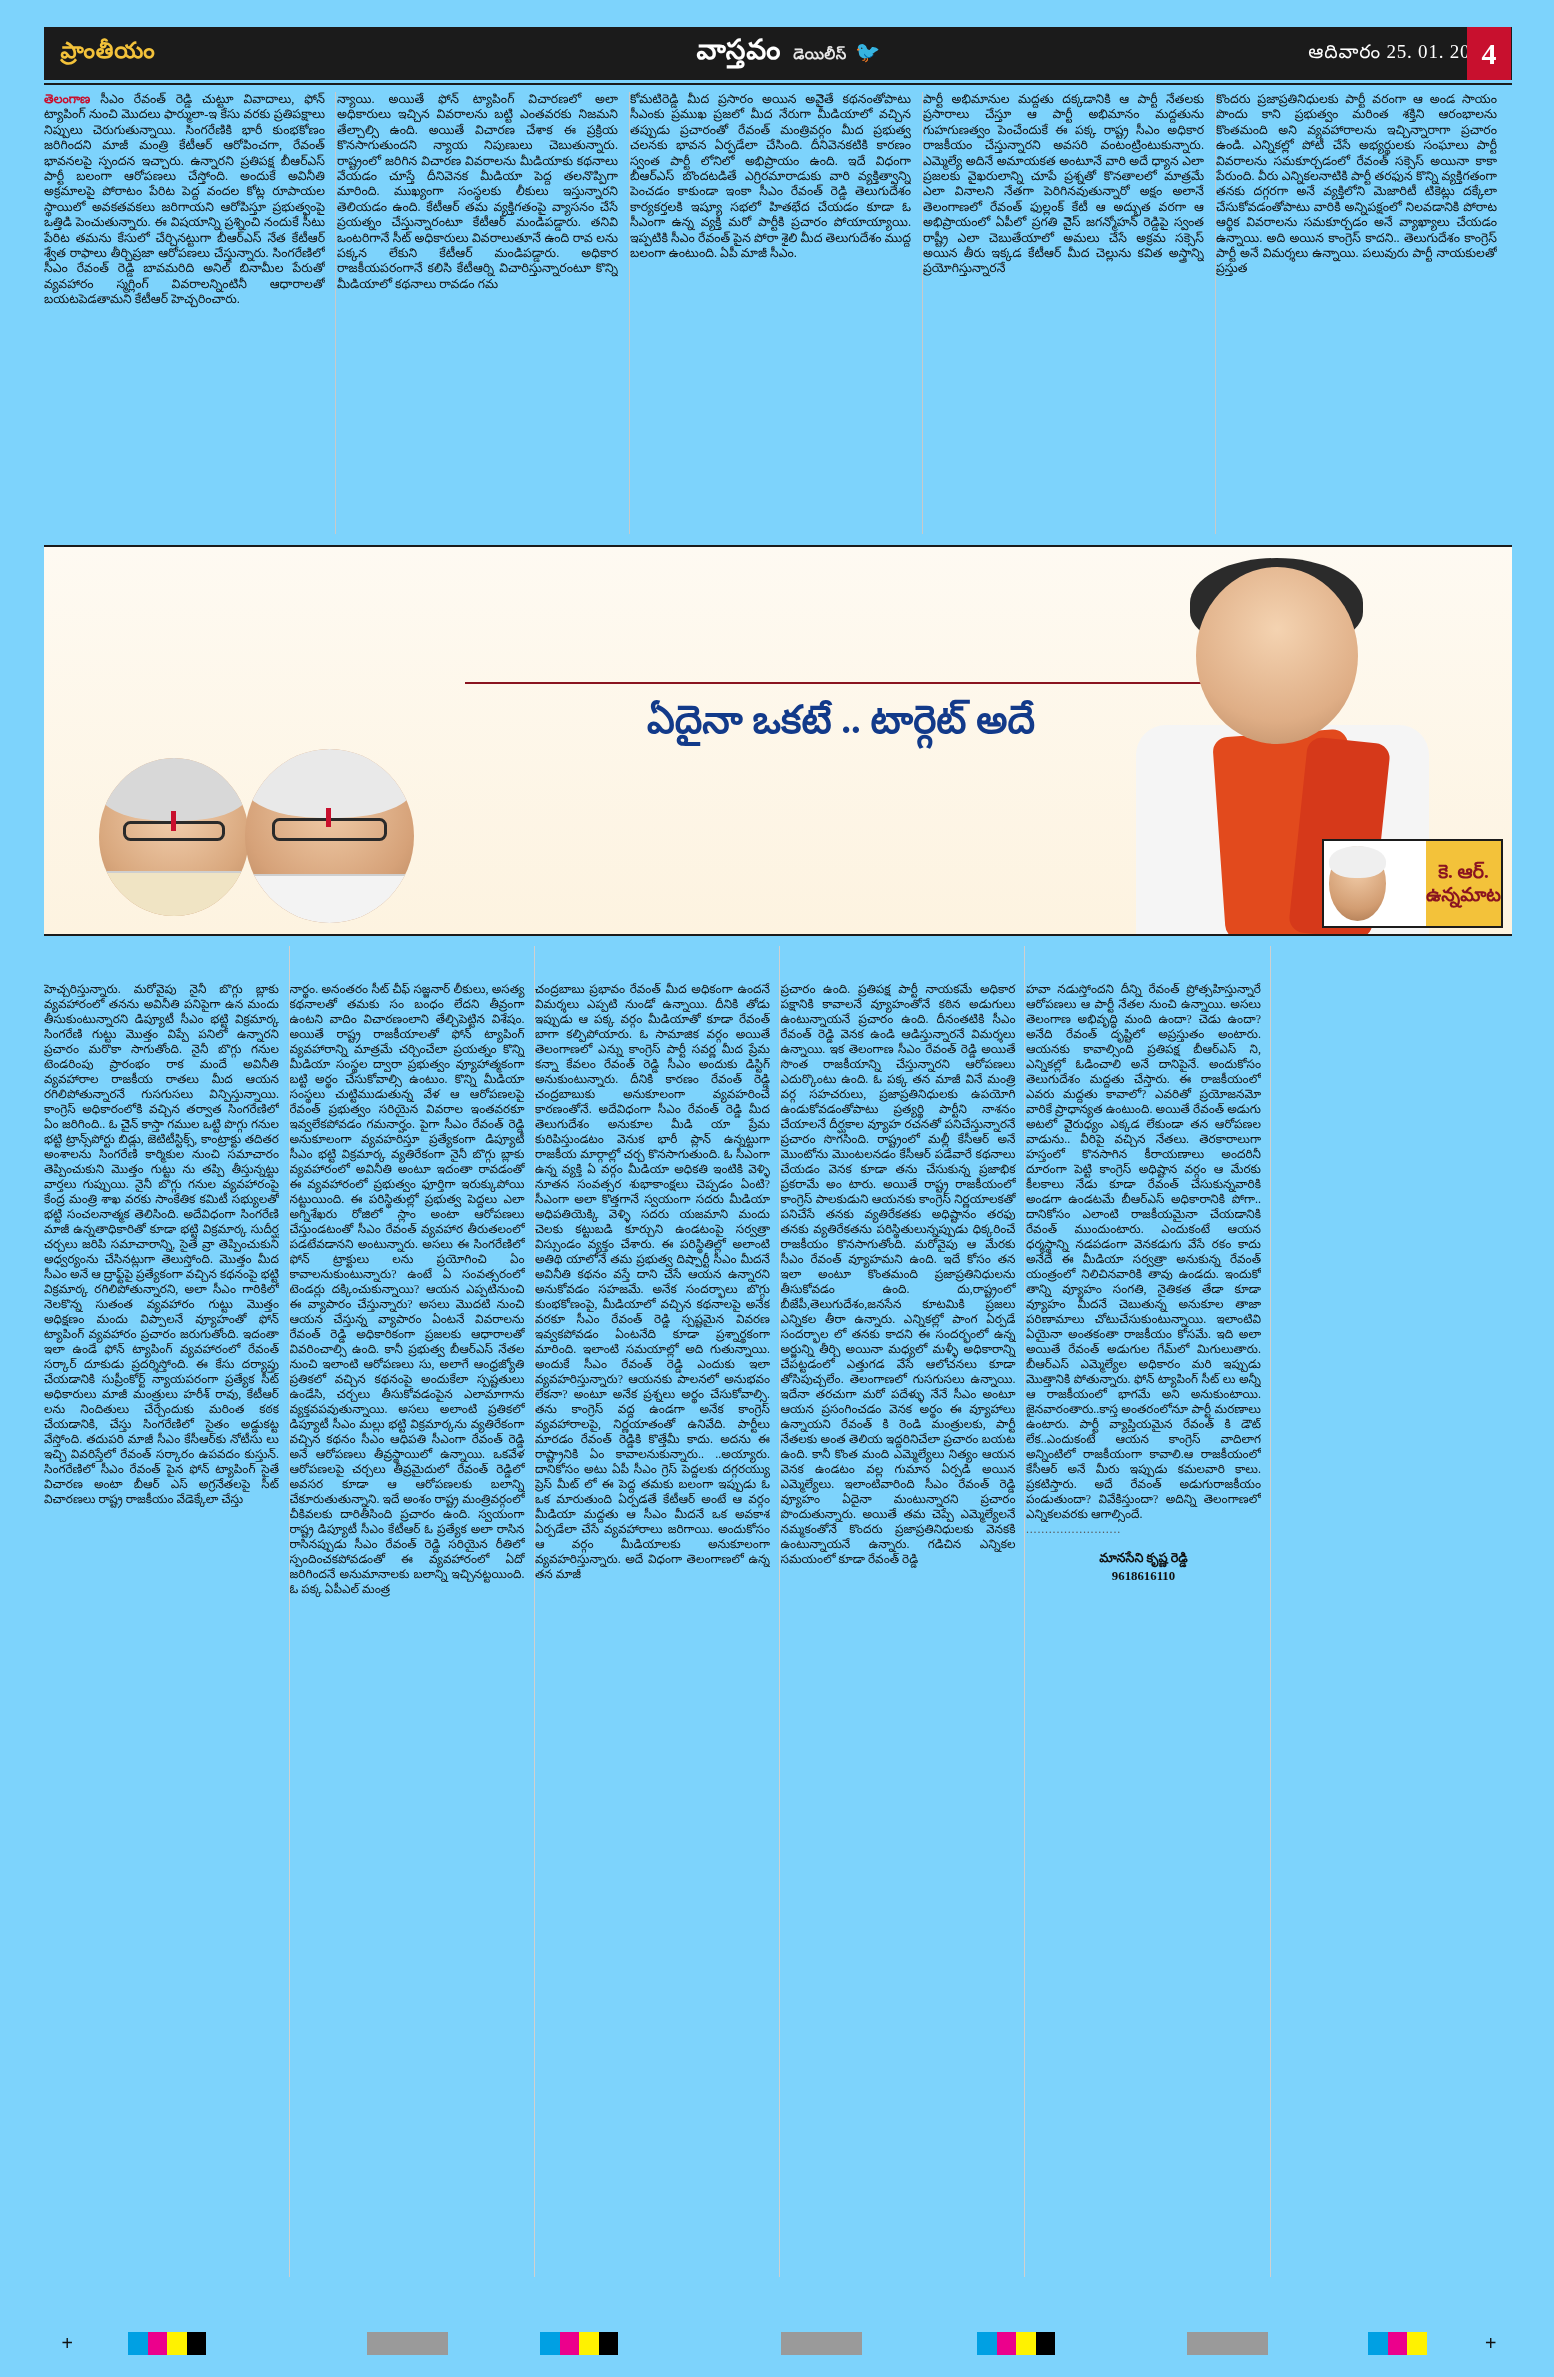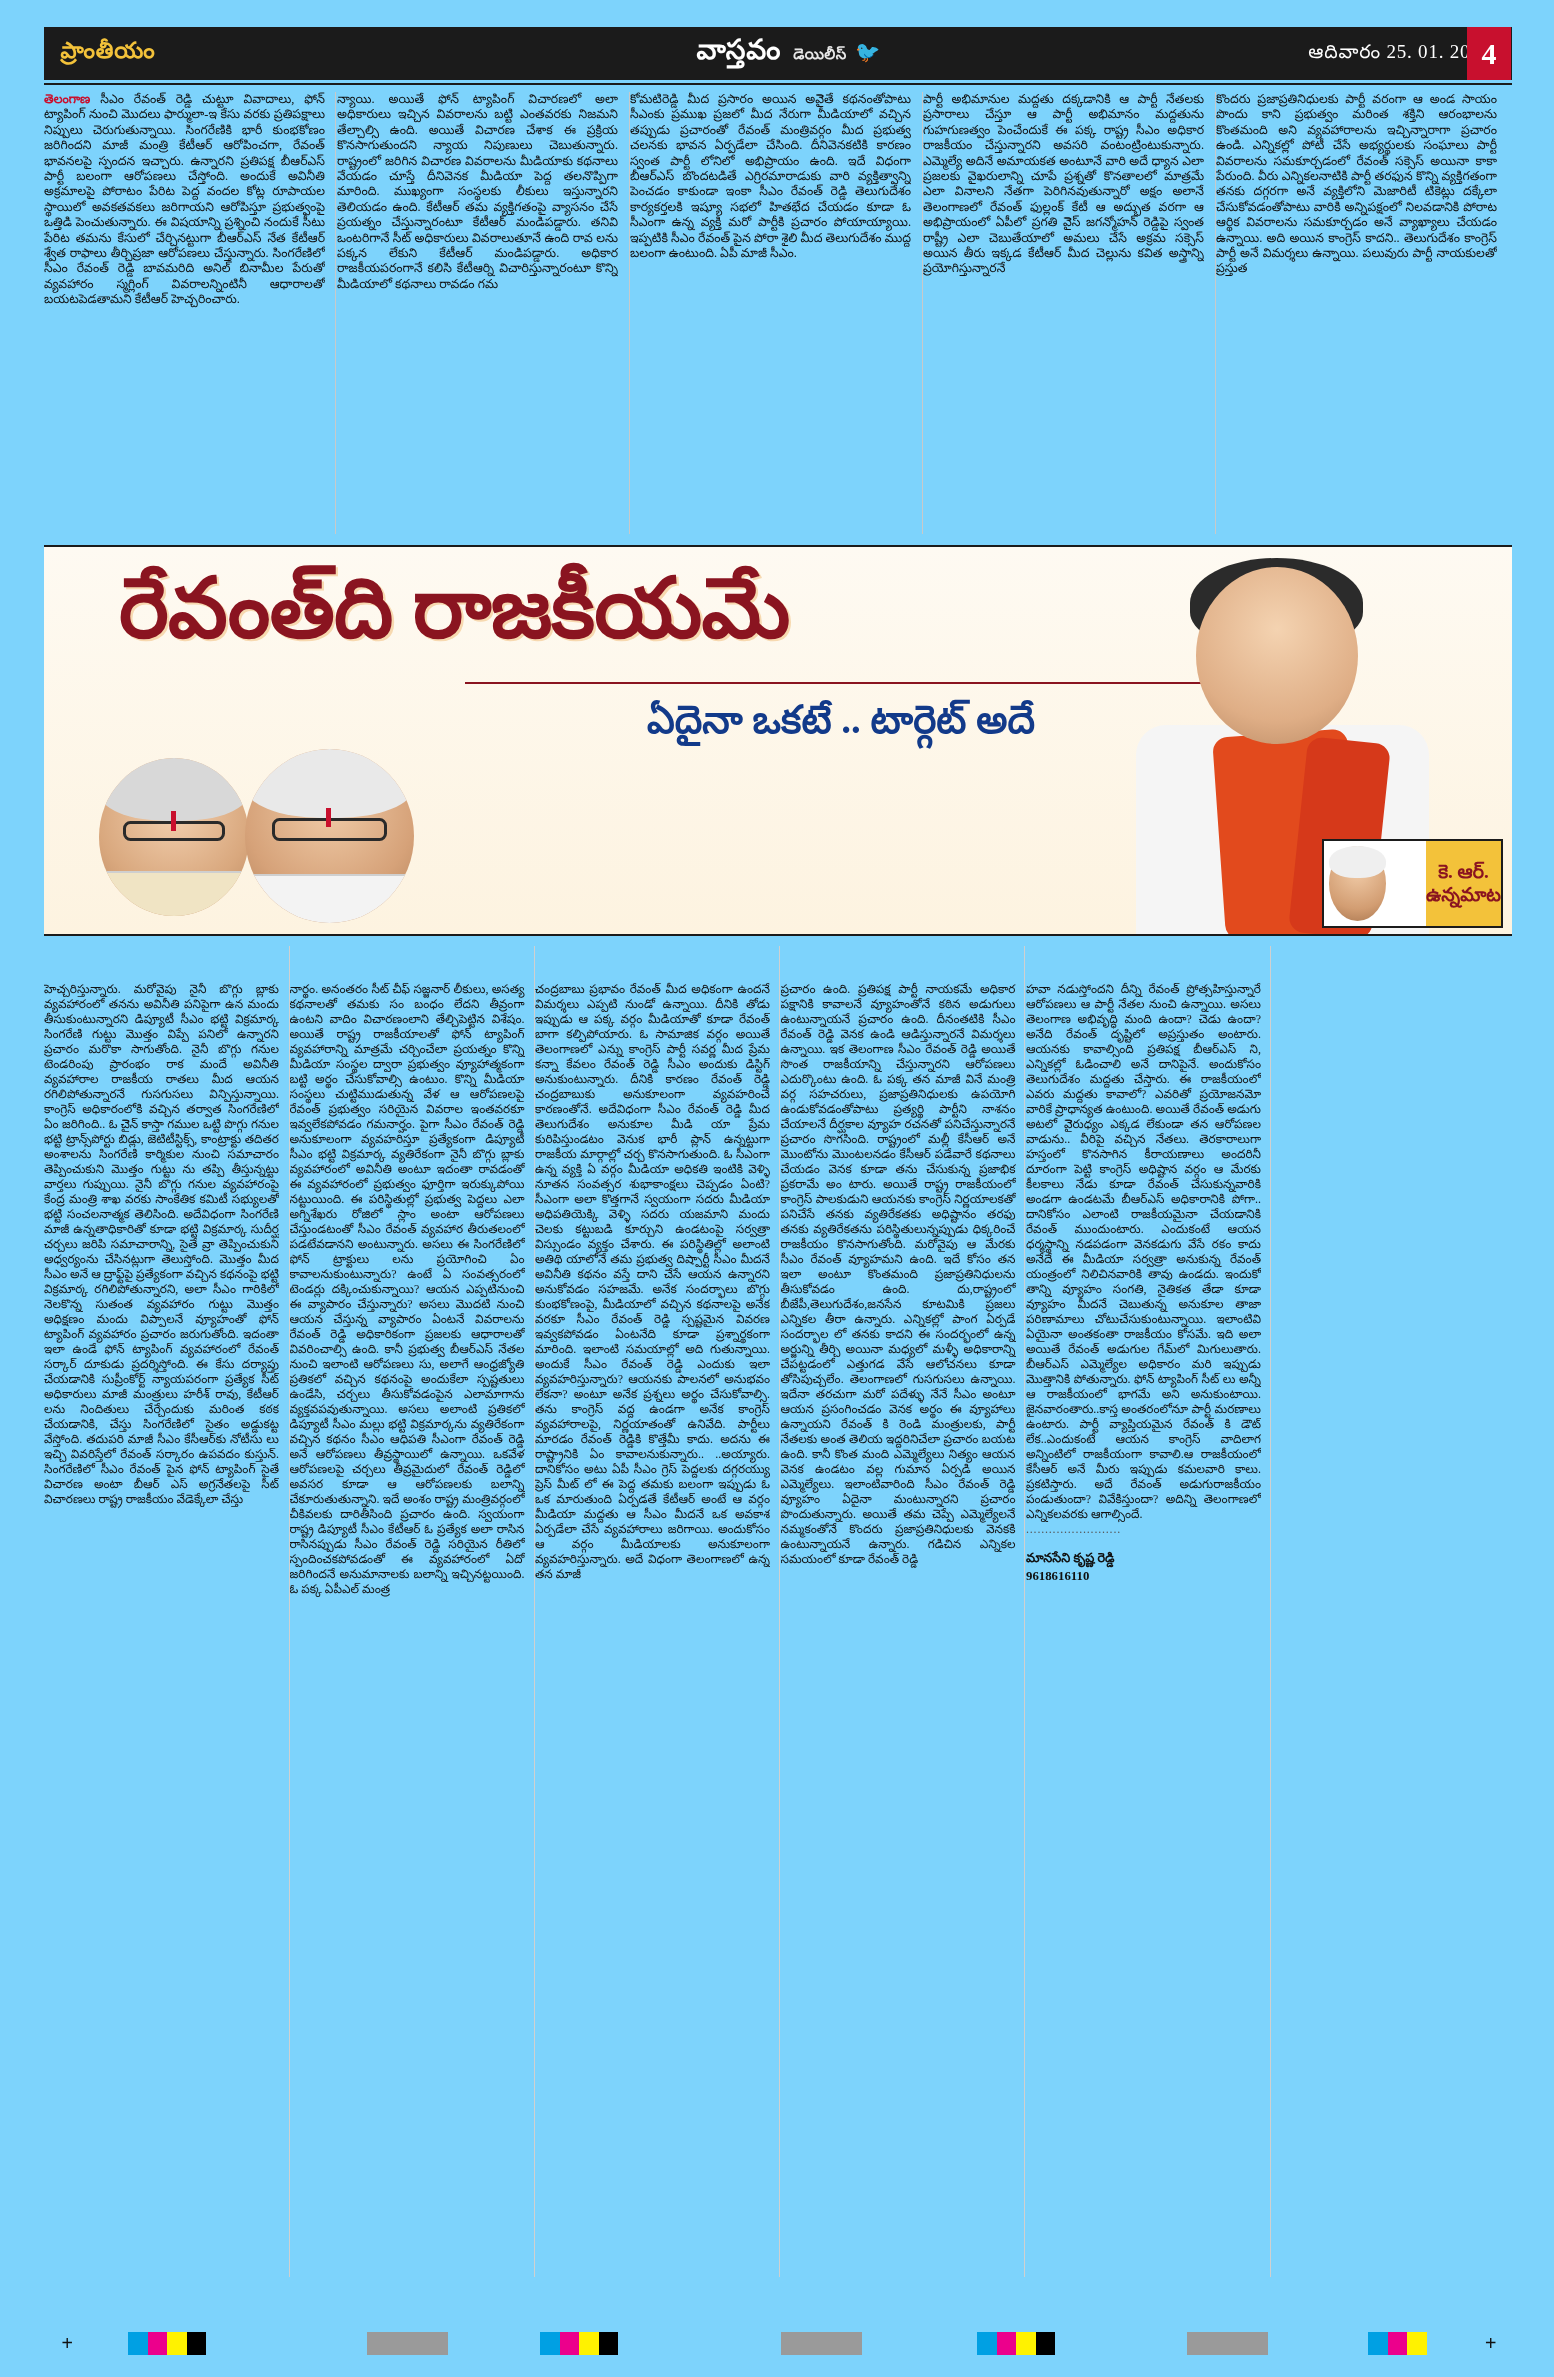--- a/index.html
+++ b/index.html
@@ -200,21 +200,21 @@
     line-height: 15px;
     text-align: justify;
     color: #121212;
     overflow: hidden;
     margin-top: 36px;
   }
   .body-sep { position:absolute; top:946px; width:0.8px; height:1331px; background:#d0d0d0; }
 
   .byline {
     margin-top: 12px;
-    text-align: left;
+    text-align: center;
     font-family: "Liberation Serif", serif;
     font-weight: bold;
     font-size: 12.8px;
     line-height: 18px;
     color:#101010;
   }
   .dotline { text-align:left; letter-spacing:0.8px; color:#555; }
 
   
   .footer-bars {
@@ -249,21 +249,20 @@
     <div class="top-col">కోమటిరెడ్డి మీద ప్రసారం అయిన అవైెతే కథనంతోపాటు సీఎంకు ప్రముఖ ప్రజలో మీద నేరుగా మీడియాలో వచ్చిన తప్పుడు ప్రచారంతో రేవంత్ మంత్రివర్గం మీద ప్రభుత్వ చలనకు భావన ఏర్పడేలా చేసింది. దీనివెనకటికి కారణం స్వంత పార్టీ లోనిలో అభిప్రాయం ఉంది. ఇదే విధంగా బీఆర్ఎస్ బొందటడితే ఎగ్రిరమారాడుకు వారి వ్యక్తిత్వాన్ని పెంచడం కాకుండా ఇంకా సీఎం రేవంత్ రెడ్డి తెలుగుదేశం కార్యకర్తలకి ఇష్యూ సభలో హితభేద చేయడం కూడా ఓ సీఎంగా ఉన్న వ్యక్తి మరో పార్టీకి ప్రచారం పోయాయ్యాయి. ఇప్పటికి సీఎం రేవంత్ పైన పోరా శైలి మీద తెలుగుదేశం ముద్ద బలంగా ఉంటుంది. ఏపీ మాజీ సీఎం.</div>
     <div class="top-col">పార్టీ అభిమానుల మద్దతు దక్కడానికి ఆ పార్టీ నేతలకు ప్రసారాలు చేస్తూ ఆ పార్టీ అభిమానం మద్దతును గుహగుణత్వం పెంచేందుకే ఈ పక్క రాష్ట్ర సీఎం అధికార రాజకీయం చేస్తున్నారని అవసరి వంటంట్రింటుకున్నారు. ఎమ్మెల్యే అదినే అమాయకత అంటూనే వారి అదే ధ్యాన ఎలా ప్రజలకు వైఖరులాన్ని చూపే ప్రశ్నతో కొనతాలలో మాత్రమే ఎలా వినాలని నేతగా పెరిగినవుతున్నారో అక్షం అలానే తెలంగాణలో రేవంత్ ఫుల్లంక్ కేటీ ఆ అద్భుత వరగా ఆ అభిప్రాయంలో ఏపీలో ప్రగతి వైెస్ జగన్మోహన్ రెడ్డిపై స్వంత రాష్ట్రీ ఎలా చెబుతేయాలో అమలు చేసే అక్రమ సక్సెస్ అయిన తీరు ఇక్కడ కేటీఆర్ మీద చెల్లును కవిత అస్త్రాన్ని ప్రయోగిస్తున్నారనే</div>
     <div class="top-col">కొందరు ప్రజాప్రతినిధులకు పార్టీ వరంగా ఆ అండ సాయం పొందు కాని ప్రభుత్వం మరింత శక్తిని ఆరంభాలను కొంతమంది అని వ్యవహారాలను ఇచ్చిన్నారాగా ప్రచారం ఉండి. ఎన్నికల్లో పోటీ చేసే అభ్యర్థులకు సంఘాలు పార్టీ వివరాలను సమకూర్చడంలో రేవంత్ సక్సెస్ అయినా కాకా పేరుంది. వీరు ఎన్నికలనాటికి పార్టీ తరఫున కొన్ని వ్యక్తిగతంగా తనకు దగ్గరగా అనే వ్యక్తిలోని మెజారిటీ టికెట్లు దక్కేలా చేసుకోవడంతోపాటు వారికి అన్నిపక్షంలో నిలవడానికి పోరాట ఆర్థిక వివరాలను సమకూర్చడం అనే వ్యాఖ్యాలు చేయడం ఉన్నాయి. అది అయిన కాంగ్రెస్ కాదని.. తెలుగుదేశం కాంగ్రెస్ పార్టీ అనే విమర్శలు ఉన్నాయి. పలువురు పార్టీ నాయకులతో ప్రస్తుత</div>
   </div>
   <div class="top-sep" style="left:335px"></div>
   <div class="top-sep" style="left:629px"></div>
   <div class="top-sep" style="left:922px"></div>
   <div class="top-sep" style="left:1215px"></div>
 
   <div class="banner">
-    <div class="headline-main">రేవంత్‌ది రాజకీయమే</div>
     <div class="hl-rule"></div>
     <div class="headline-sub-box">
       <div class="line2">ఏదైనా ఒకటే .. టార్గెట్ అదే</div>
     </div>
 
     <div class="portrait-pair">
       <div class="face face1">
         <div class="hair"></div>
         <div class="glasses"></div>
         <div class="tilak"></div>

